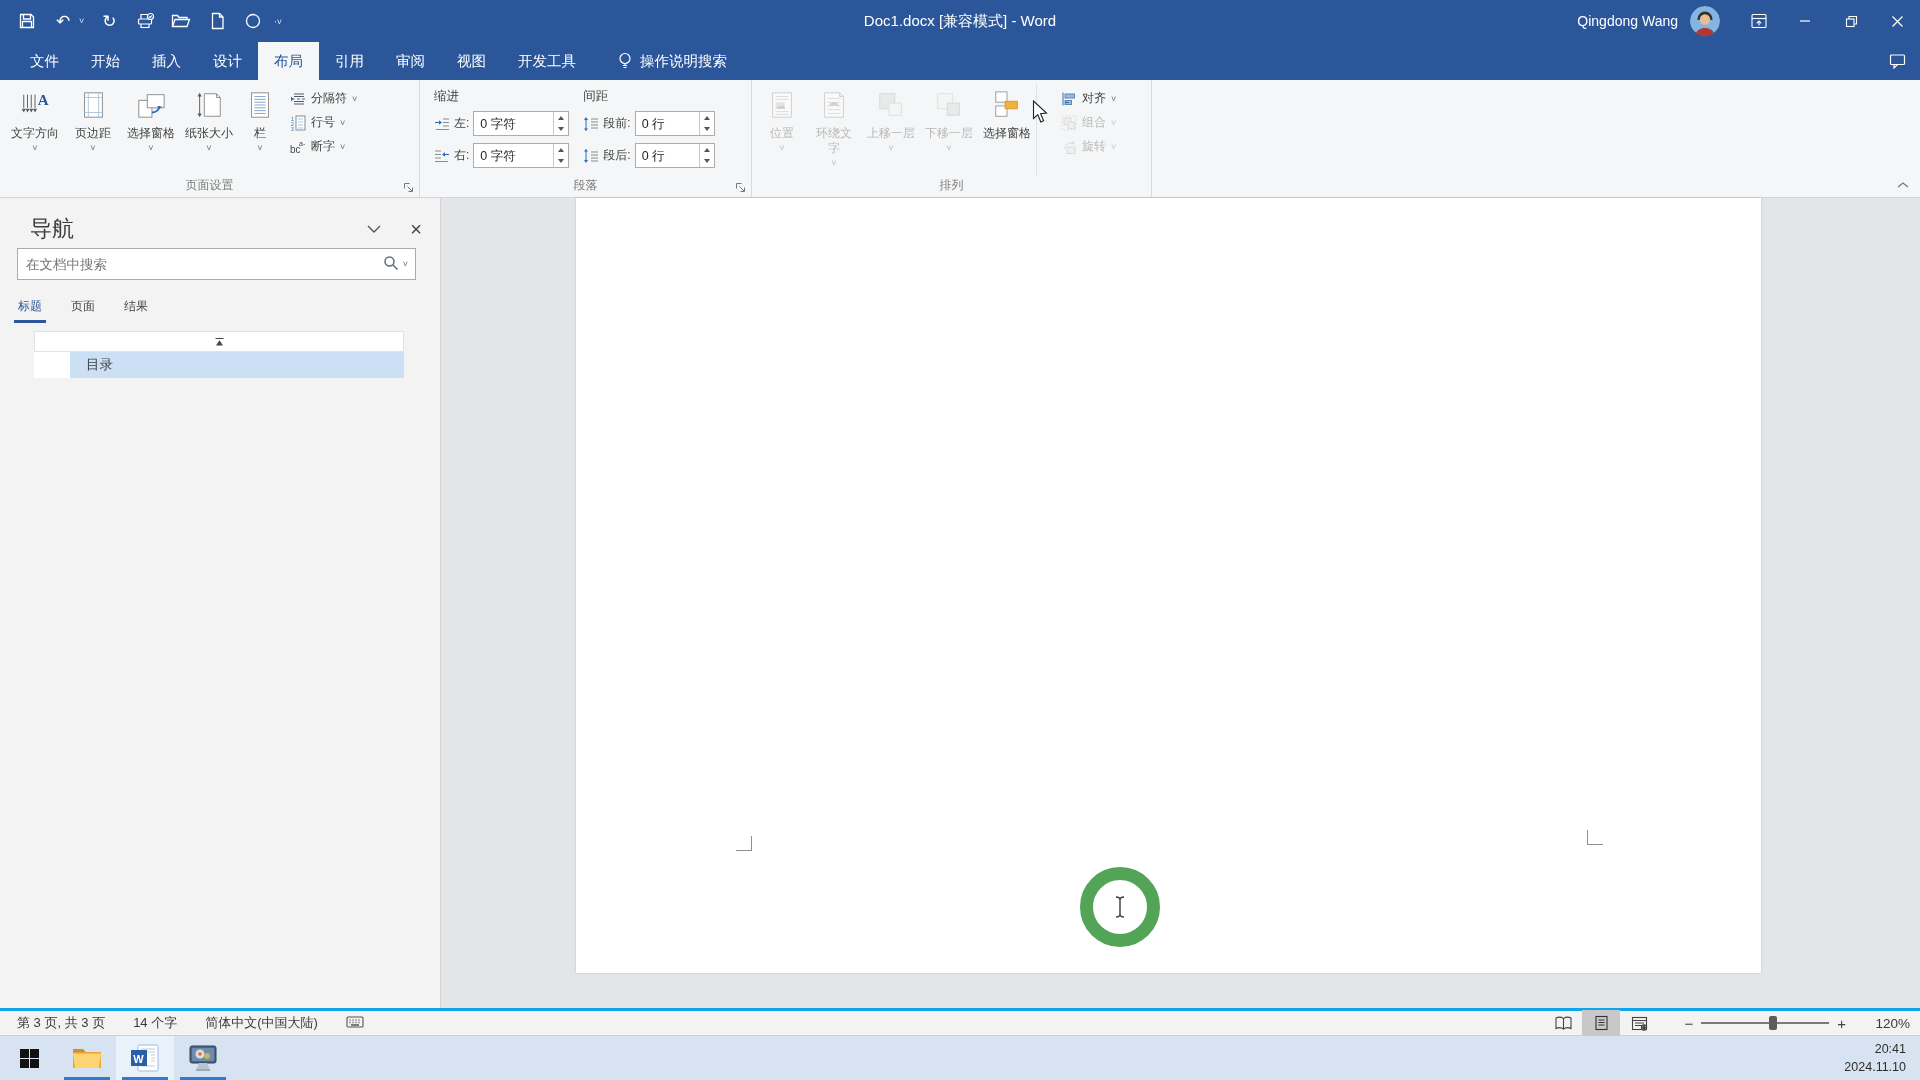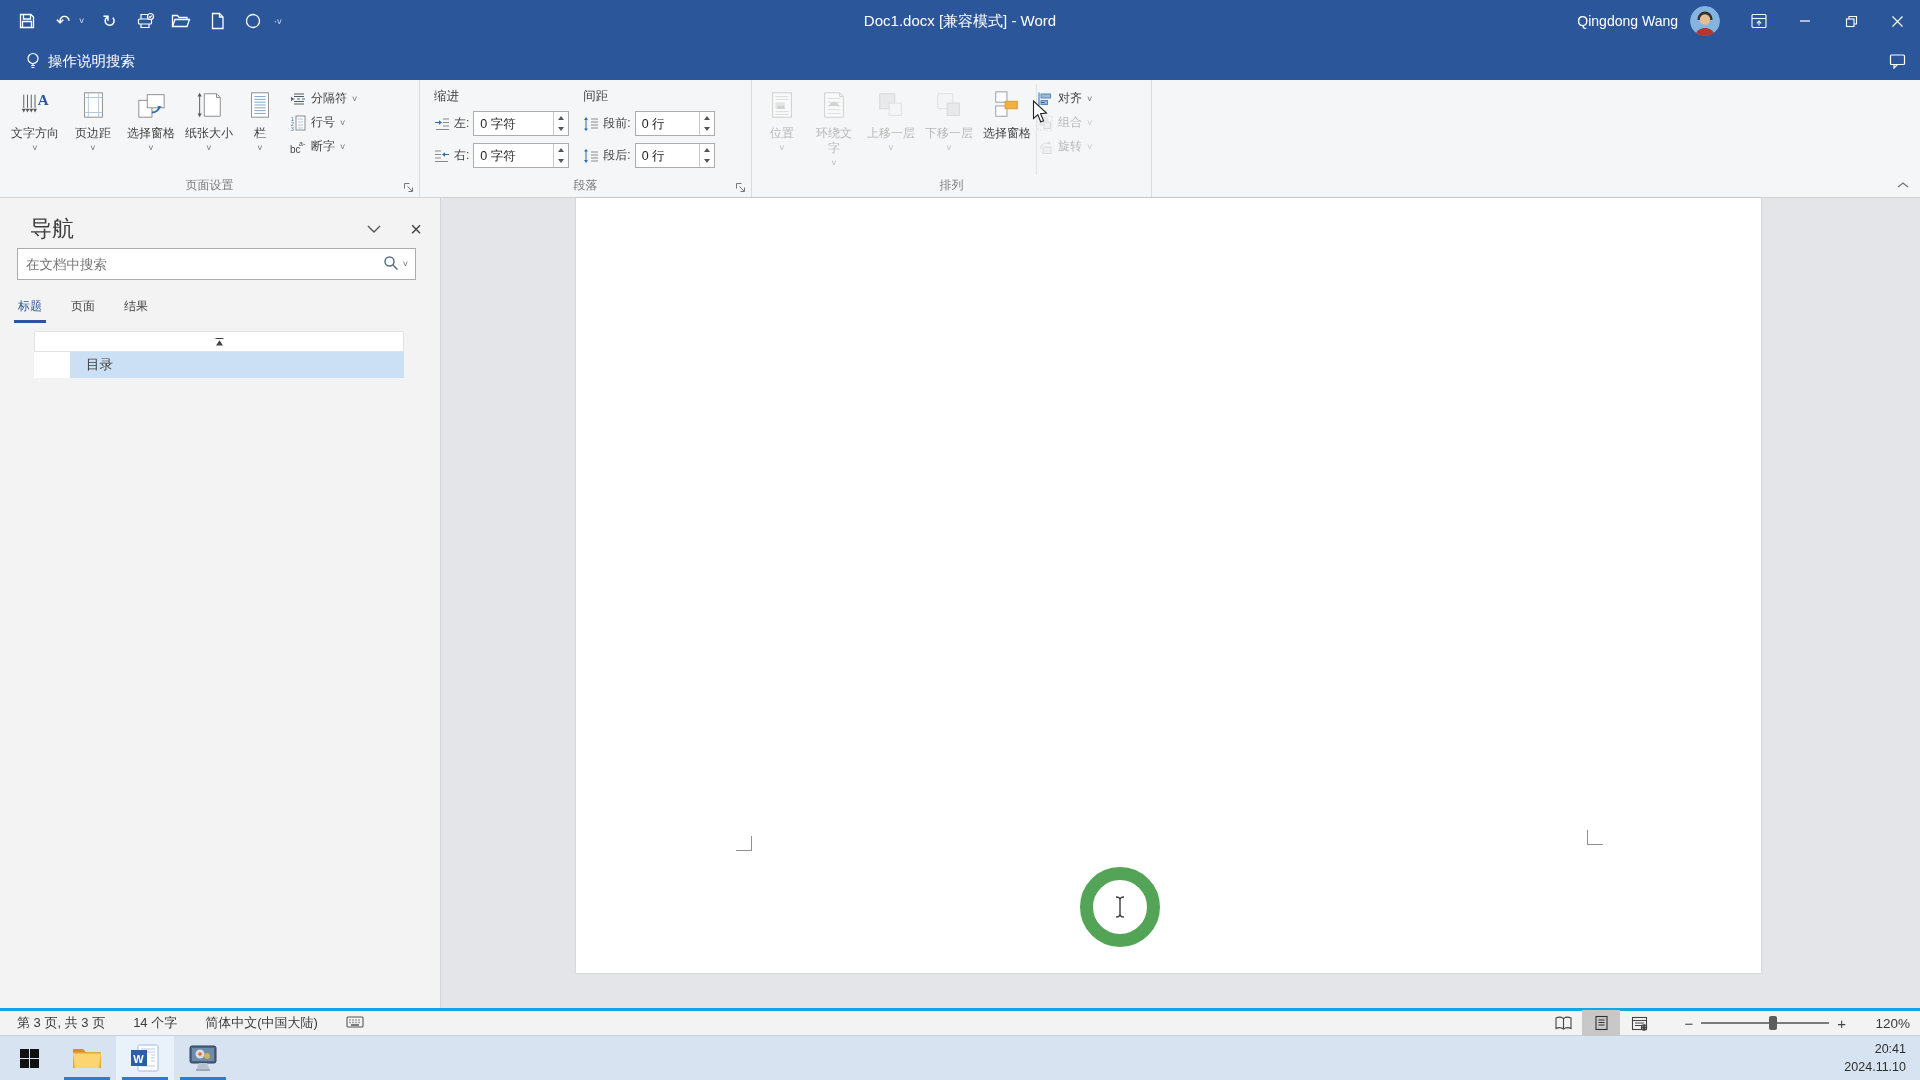--- a/index.html
+++ b/index.html
@@ -187,20 +187,31 @@
       </span>
       <span class="winbtn close">
         <svg width="13" height="13" viewBox="0 0 13 13" stroke="#fff" stroke-width="1.2">
             <path d="M1.5 1.5l10 10M11.5 1.5l-10 10"></path>
           </svg>
       </span>
     </div>
   </div>
 
   <div class="tabrow">
+    <div class="tabs">
+      <span class="rtab">文件</span>
+      <span class="rtab">开始</span>
+      <span class="rtab">插入</span>
+      <span class="rtab">设计</span>
+      <span class="rtab active">布局</span>
+      <span class="rtab">引用</span>
+      <span class="rtab">审阅</span>
+      <span class="rtab">视图</span>
+      <span class="rtab">开发工具</span>
+    </div>
     <div class="tellme">
       <svg width="14" height="18" viewBox="0 0 14 18" fill="none" stroke="#fff" stroke-width="1.2">
           <circle cx="7" cy="6.5" r="5"></circle>
           <path d="M5 13.5h4M5.5 15.5h3"></path>
           <path d="M7 11.5v2"></path>
         </svg>
       <span>操作说明搜索</span>
     </div>
     <span class="comments-btn">
       <svg width="17" height="16" viewBox="0 0 17 16" fill="none" stroke="#fff" stroke-width="1.2">
@@ -481,21 +492,21 @@
           <span class="bicon">
             <svg width="30" height="30" viewBox="0 0 32 32">
                 <rect x="4" y="2" width="12" height="11" fill="#fff" stroke="#9a9a9a"></rect>
                 <rect x="4" y="17" width="12" height="11" fill="#fff" stroke="#9a9a9a"></rect>
                 <rect x="14" y="12" width="13" height="8" fill="#f0b23c" stroke="#d99a2b"></rect>
               </svg>
           </span>
           <span class="blabel">选择窗格</span>
         </div>
       </div>
-      <div class="smallcol" style="border-left:1px solid #e0e1e3; padding-left:0">
+      <div class="smallcol" style="border-left:1px solid #e0e1e3; padding-left:24px">
         <div class="smallbtn">
           <svg width="16" height="16" viewBox="0 0 16 16">
               <path d="M2 1.5v13" stroke="#2b6cb8" fill="none"></path>
               <rect x="4" y="3" width="9.5" height="4" fill="#9db8d9" stroke="#5b87b8"></rect>
               <rect x="4" y="9.5" width="6.5" height="4" fill="#9db8d9" stroke="#5b87b8"></rect>
               <path d="M8 11.5H4" stroke="#2b6cb8"></path>
             </svg>
           <span>对齐</span>
             <span class="schev">˅</span>
         </div>

